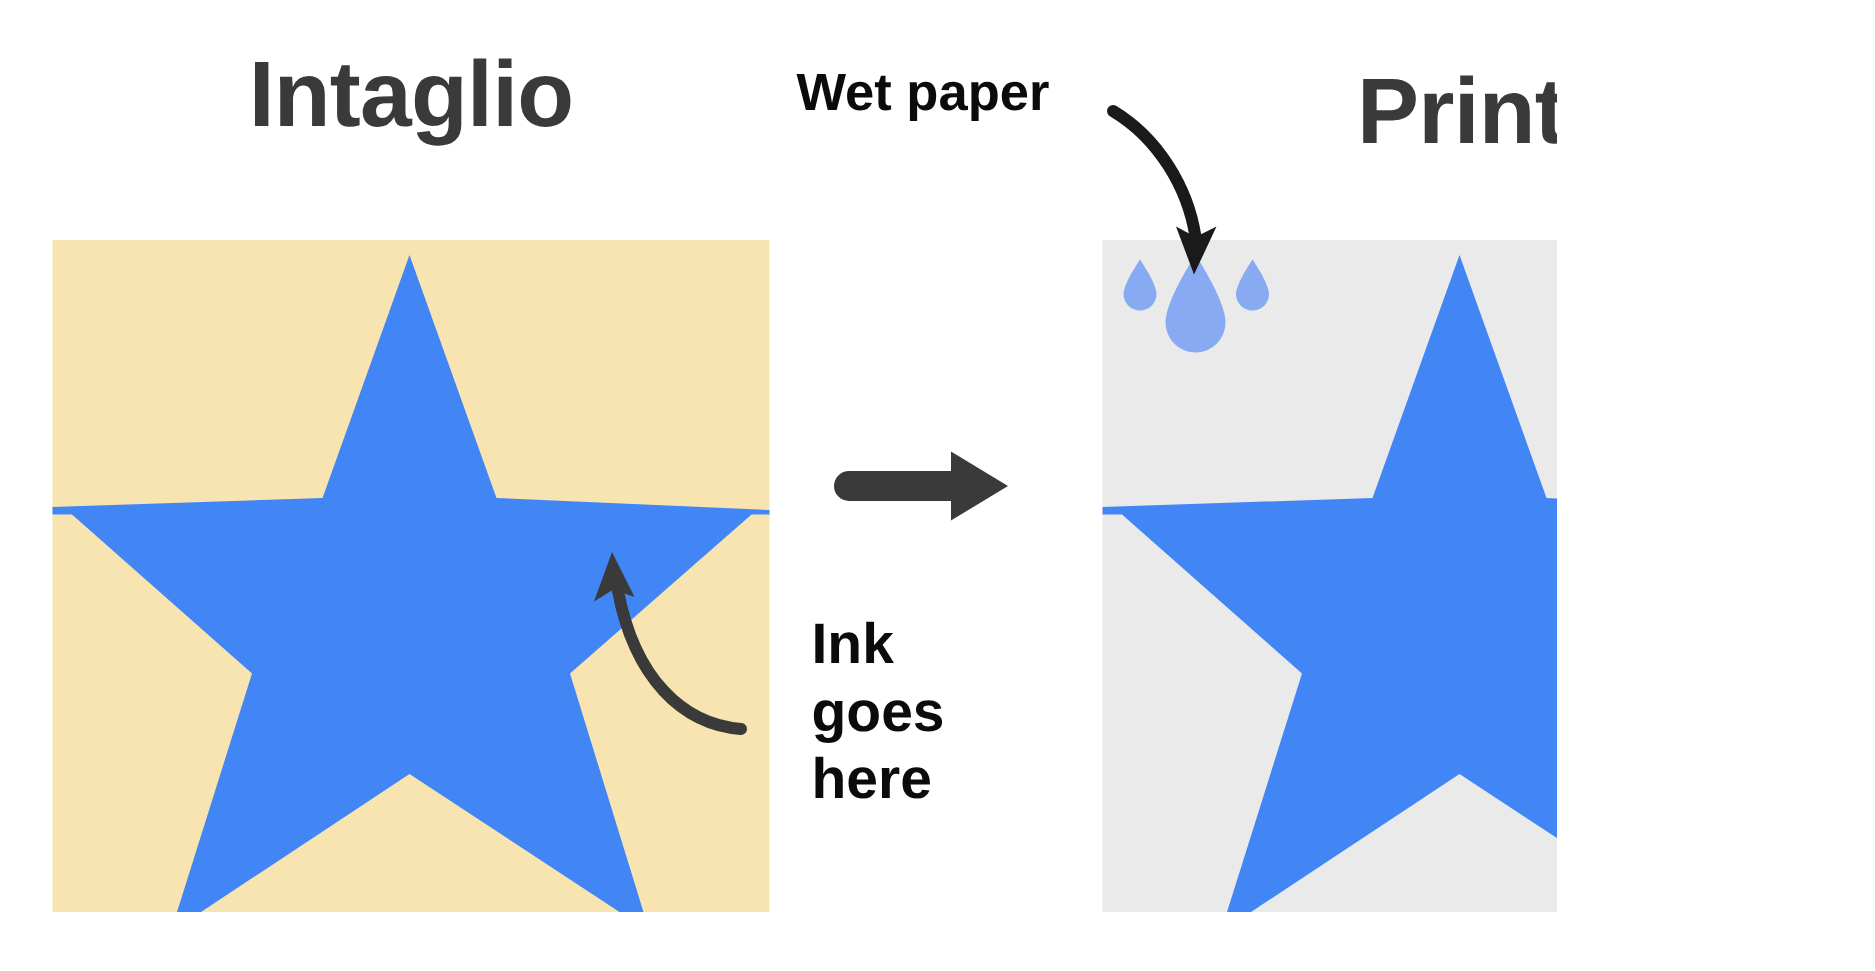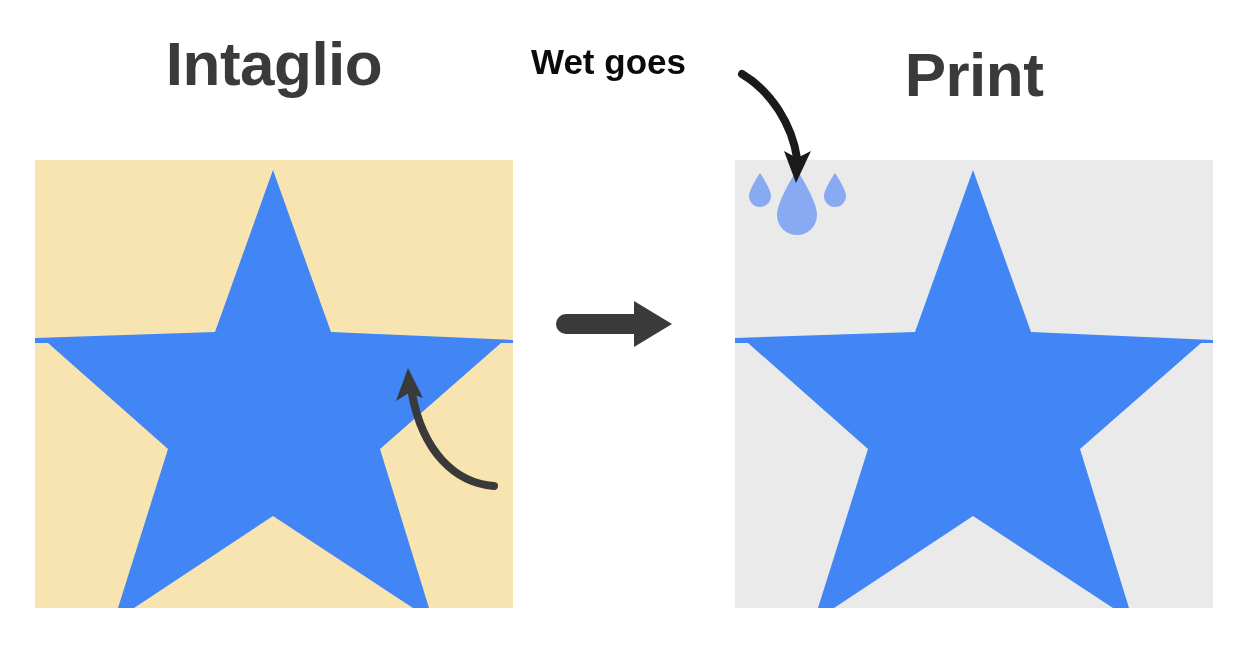--- a/index.html
+++ b/index.html
@@ -6,21 +6,21 @@
   html, body {
     margin: 0;
     padding: 0;
     background: #ffffff;
   }
   body {
     font-family: "Liberation Sans", sans-serif;
   }
   #stage {
     position: relative;
-    width: 1250px;
+    width: 1038px;
     height: 647px;
     background: #ffffff;
     overflow: hidden;
   }
   .panel {
     position: absolute;
     top: 160px;
     width: 478px;
     height: 448px;
   }
@@ -150,22 +150,27 @@
 
   <svg class="droplets-svg" viewBox="0 0 105 78">
 
     <path fill="#87AAF3" d="M15 5 C15 5, 26 21, 26 28 A11 11 0 0 1 4 28 C4 21, 15 5, 15 5 Z"></path>
 
     <path fill="#87AAF3" d="M52 2 C52 2, 72 32, 72 47 A20 20 0 0 1 32 47 C32 32, 52 2, 52 2 Z"></path>
 
     <path fill="#87AAF3" d="M90 5 C90 5, 101 21, 101 28 A11 11 0 0 1 79 28 C79 21, 90 5, 90 5 Z"></path>
   </svg>
 
-  <div class="annot" id="label-wet-paper">Wet goes</div>
+  <div class="annot" id="label-wet-paper">Wet paper</div>
 
+  <div class="annot" id="label-ink">
+    <div>Ink</div>
+    <div>goes</div>
+    <div>here</div>
+  </div>
 
   <svg class="overlay-svg" viewBox="0 0 1250 647">
 
     <g>
       <path fill="#3A3A3A" d="
         M566 314
         L634 314
         L634 301
         L672 324
         L634 347

